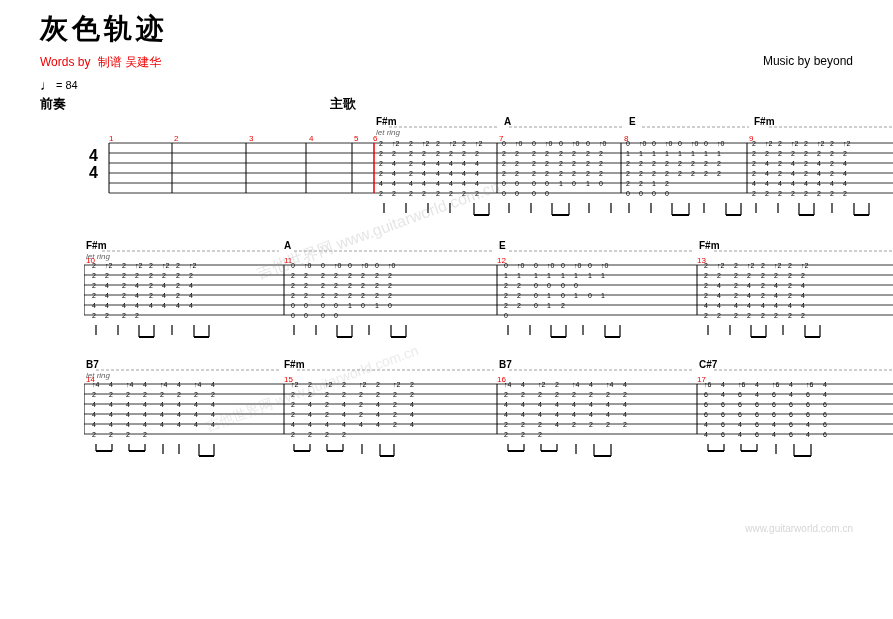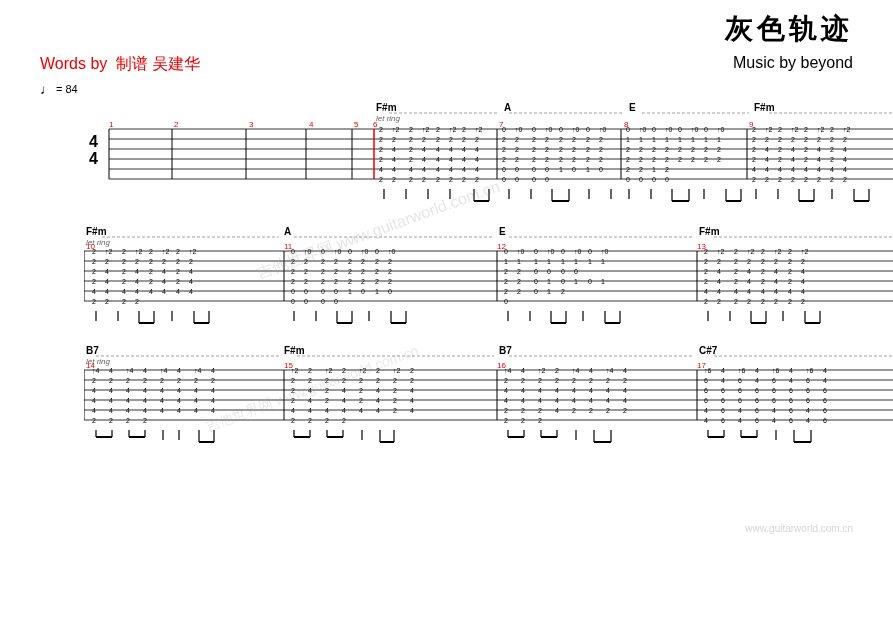--- a/index.html
+++ b/index.html
@@ -12,31 +12,31 @@
       position: relative;
     }
     .page {
       width: 893px;
       height: 619px;
       background: #fff;
       position: relative;
       padding: 10px 40px;
     }
     .title {
-      text-align: right;
+      text-align: left;
       font-size: 28px;
       font-weight: bold;
       color: #000;
       margin-bottom: 6px;
       letter-spacing: 4px;
     }
     .credits {
       display: flex;
       justify-content: space-between;
-      font-size: 16px;
+      font-size: 12px;
       color: #000;
       margin-bottom: 6px;
     }
     .credits .words { color: #000; }
     .credits .words span { color: #e00; }
     .credits .music { color: #000; margin-left: 10px; }
 
     
     .tab-svg-container {
       width: 100%;
@@ -66,20 +66,24 @@
 
   <div class="full-score">
 
     <div style="display:flex; align-items:center; margin-bottom:2px;">
       <div style="font-size:11px; display:flex; align-items:center; gap:2px;">
         <span style="font-size:14px;">♩</span>
         <span>= 84</span>
       </div>
     </div>
 
+    <div style="position:relative; height:18px;">
+      <span style="position:absolute; left:0; font-weight:bold; font-size:13px;">前奏</span>
+      <span style="position:absolute; left:290px; font-weight:bold; font-size:13px;">主歌</span>
+    </div>
 
     <div class="tab-svg-container">
       <svg width="813" height="120" viewBox="0 0 813 120" xmlns="http://www.w3.org/2000/svg">
 
         <text x="292" y="12" font-size="10" font-weight="bold" fill="#000">F#m</text>
         <text x="292" y="22" font-size="8" fill="#666" font-style="italic">let ring</text>
         <text x="420" y="12" font-size="10" font-weight="bold" fill="#000">A</text>
         <text x="545" y="12" font-size="10" font-weight="bold" fill="#000">E</text>
         <text x="670" y="12" font-size="10" font-weight="bold" fill="#000">F#m</text>
 

